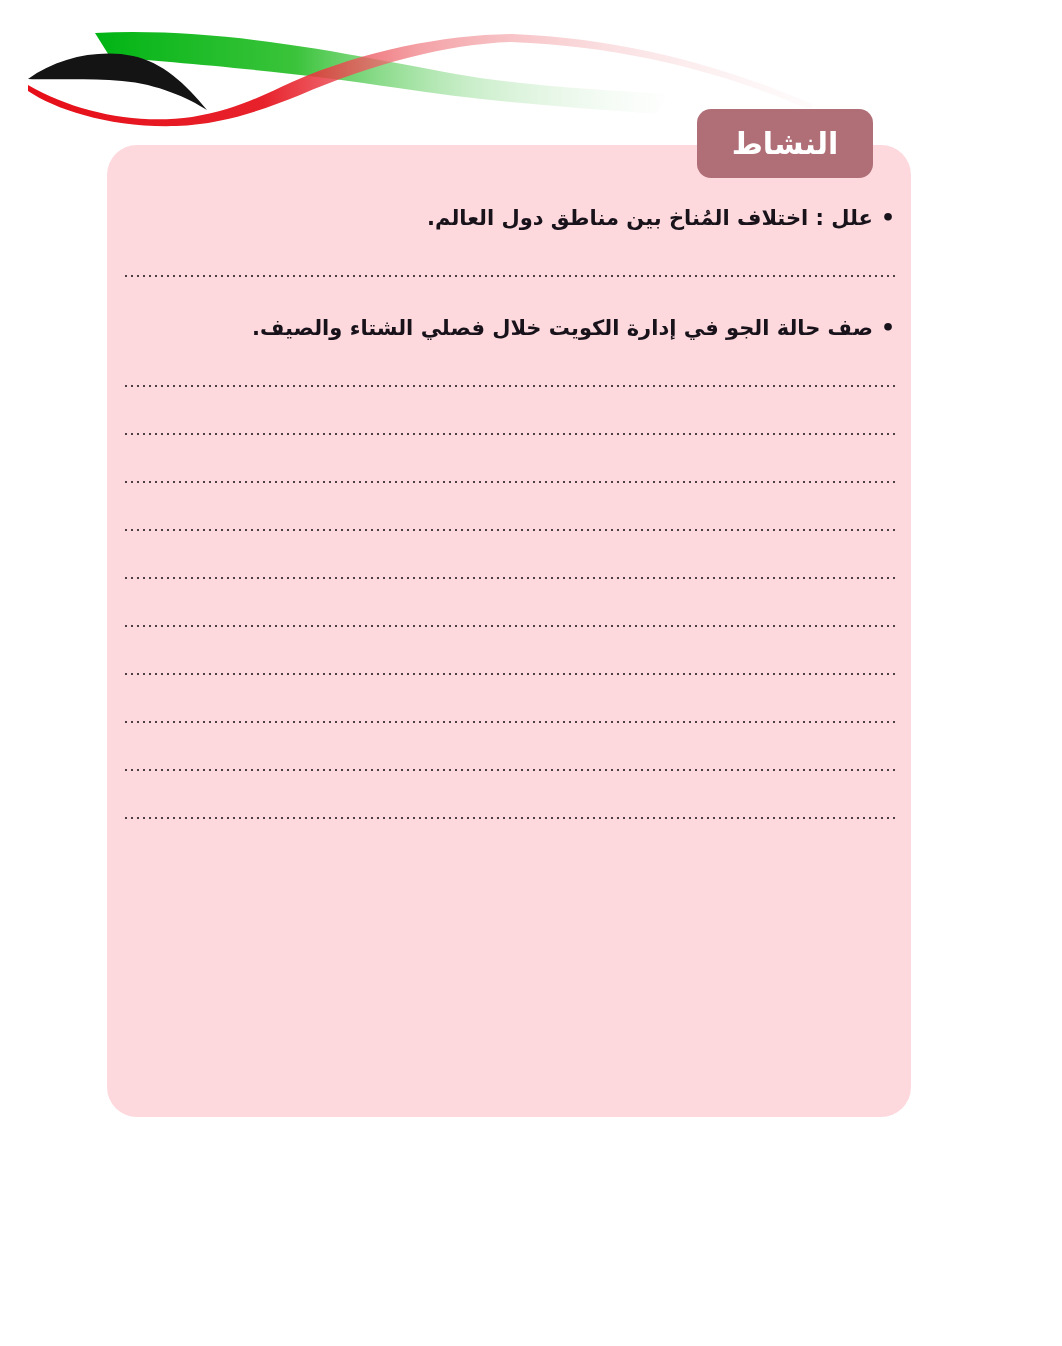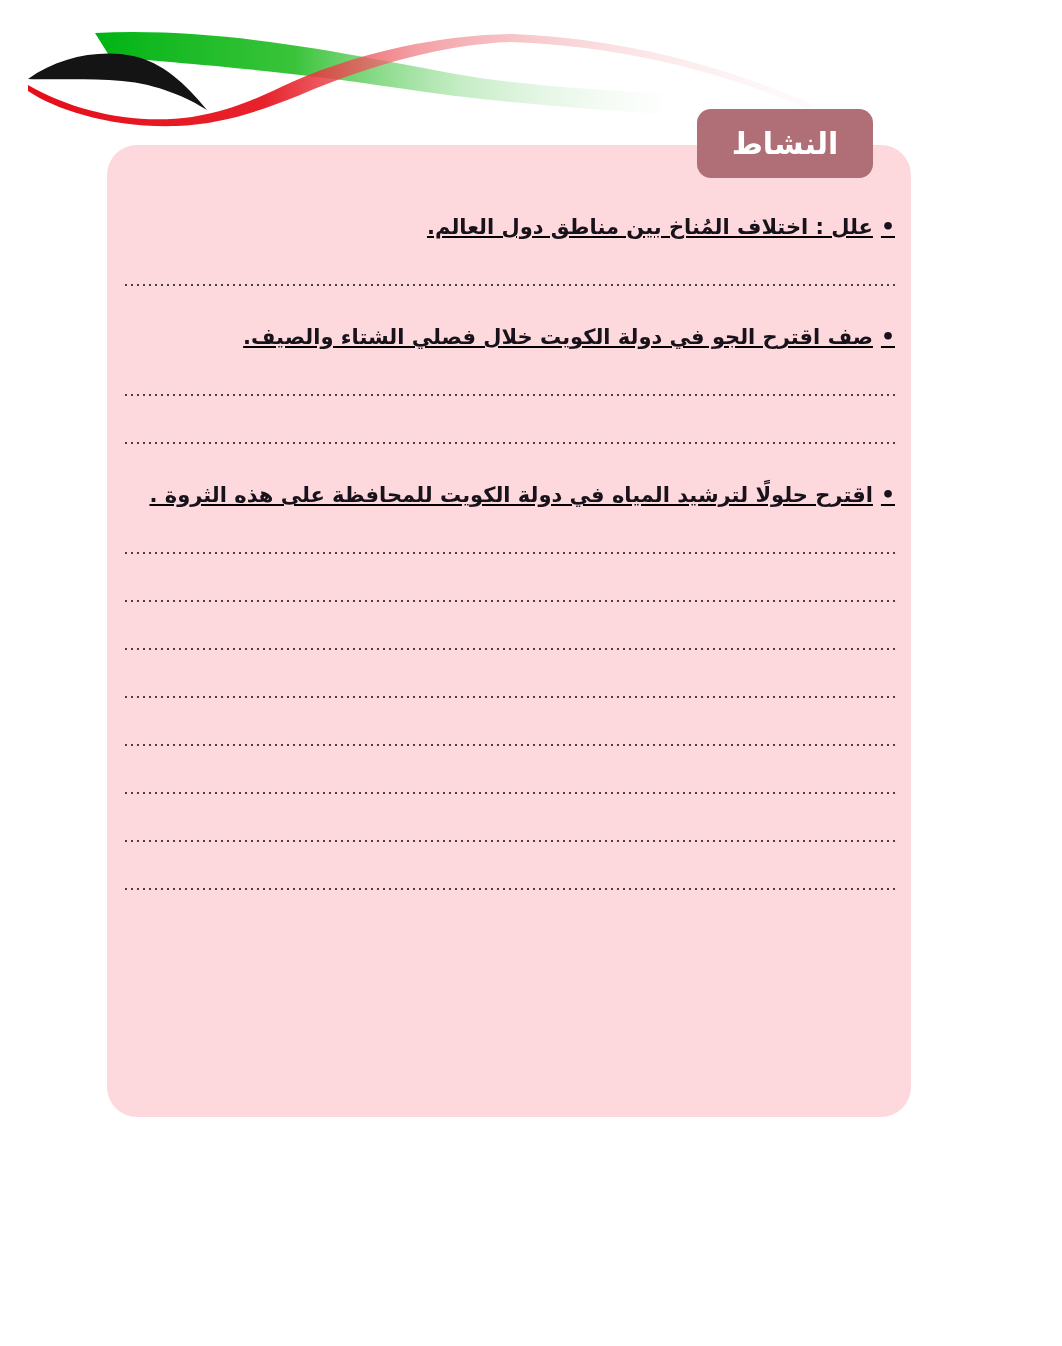--- a/index.html
+++ b/index.html
@@ -14,21 +14,21 @@
   .badge{
     position:absolute;left:697px;top:109px;width:176px;height:69px;
     background:var(--badge_bg,#b06f77);border-radius:14px;z-index:3;
     display:flex;align-items:center;justify-content:center;
     color:var(--badge_text,#ffffff);font-size:30px;font-weight:bold;
   }
   
   .panel{
     position:absolute;left:107px;top:145px;width:804px;height:972px;
     background:var(--panel_bg,#fdd9de);border-radius:30px;z-index:2;
-    box-sizing:border-box;padding:13px 16px;text-decoration:underline;
+    box-sizing:border-box;padding:4px 16px;
   }
   .q-group{margin:0;}
   .q-row{
     margin-top:28px;direction:rtl;text-align:justify;text-align-last:right;
     font-size:21px;font-weight:bold;line-height:45px;
     color:var(--question_text,#18121a);
   }
   .q-group:first-child .q-row{margin-top:46px;}
   .bullet{margin-left:8px;font-size:22px;}
   .ans-line{
@@ -79,30 +79,27 @@
   <div class="q-group">
     <div class="q-row">
       <span class="bullet">•</span><span class="q-text">علل : اختلاف المُناخ بين مناطق دول العالم.</span>
     </div>
   <div class="ans-line"></div>
         </div>
 
 
   <div class="q-group">
     <div class="q-row">
-      <span class="bullet">•</span><span class="q-text">صف اقترح الجو في دولة الكويت خلال فصلي الشتاء والصيف.</span>
+      <span class="bullet">•</span><span class="q-text">صف حالة الجو في إدارة الكويت خلال فصلي الشتاء والصيف.</span>
     </div>
   <div class="ans-line"></div>
           <div class="ans-line"></div>
         </div>
 
   <div class="q-group">
-    <div class="q-row">
-      <span class="bullet">•</span><span class="q-text">اقترح حلولًا لترشيد المياه في دولة الكويت للمحافظة على هذه الثروة .</span>
-    </div>
   <div class="ans-line"></div>
           <div class="ans-line"></div>
           <div class="ans-line"></div>
         </div>
 
   <div class="q-group">
   <div class="ans-line"></div>
           <div class="ans-line"></div>
           <div class="ans-line"></div>
           <div class="ans-line"></div>

